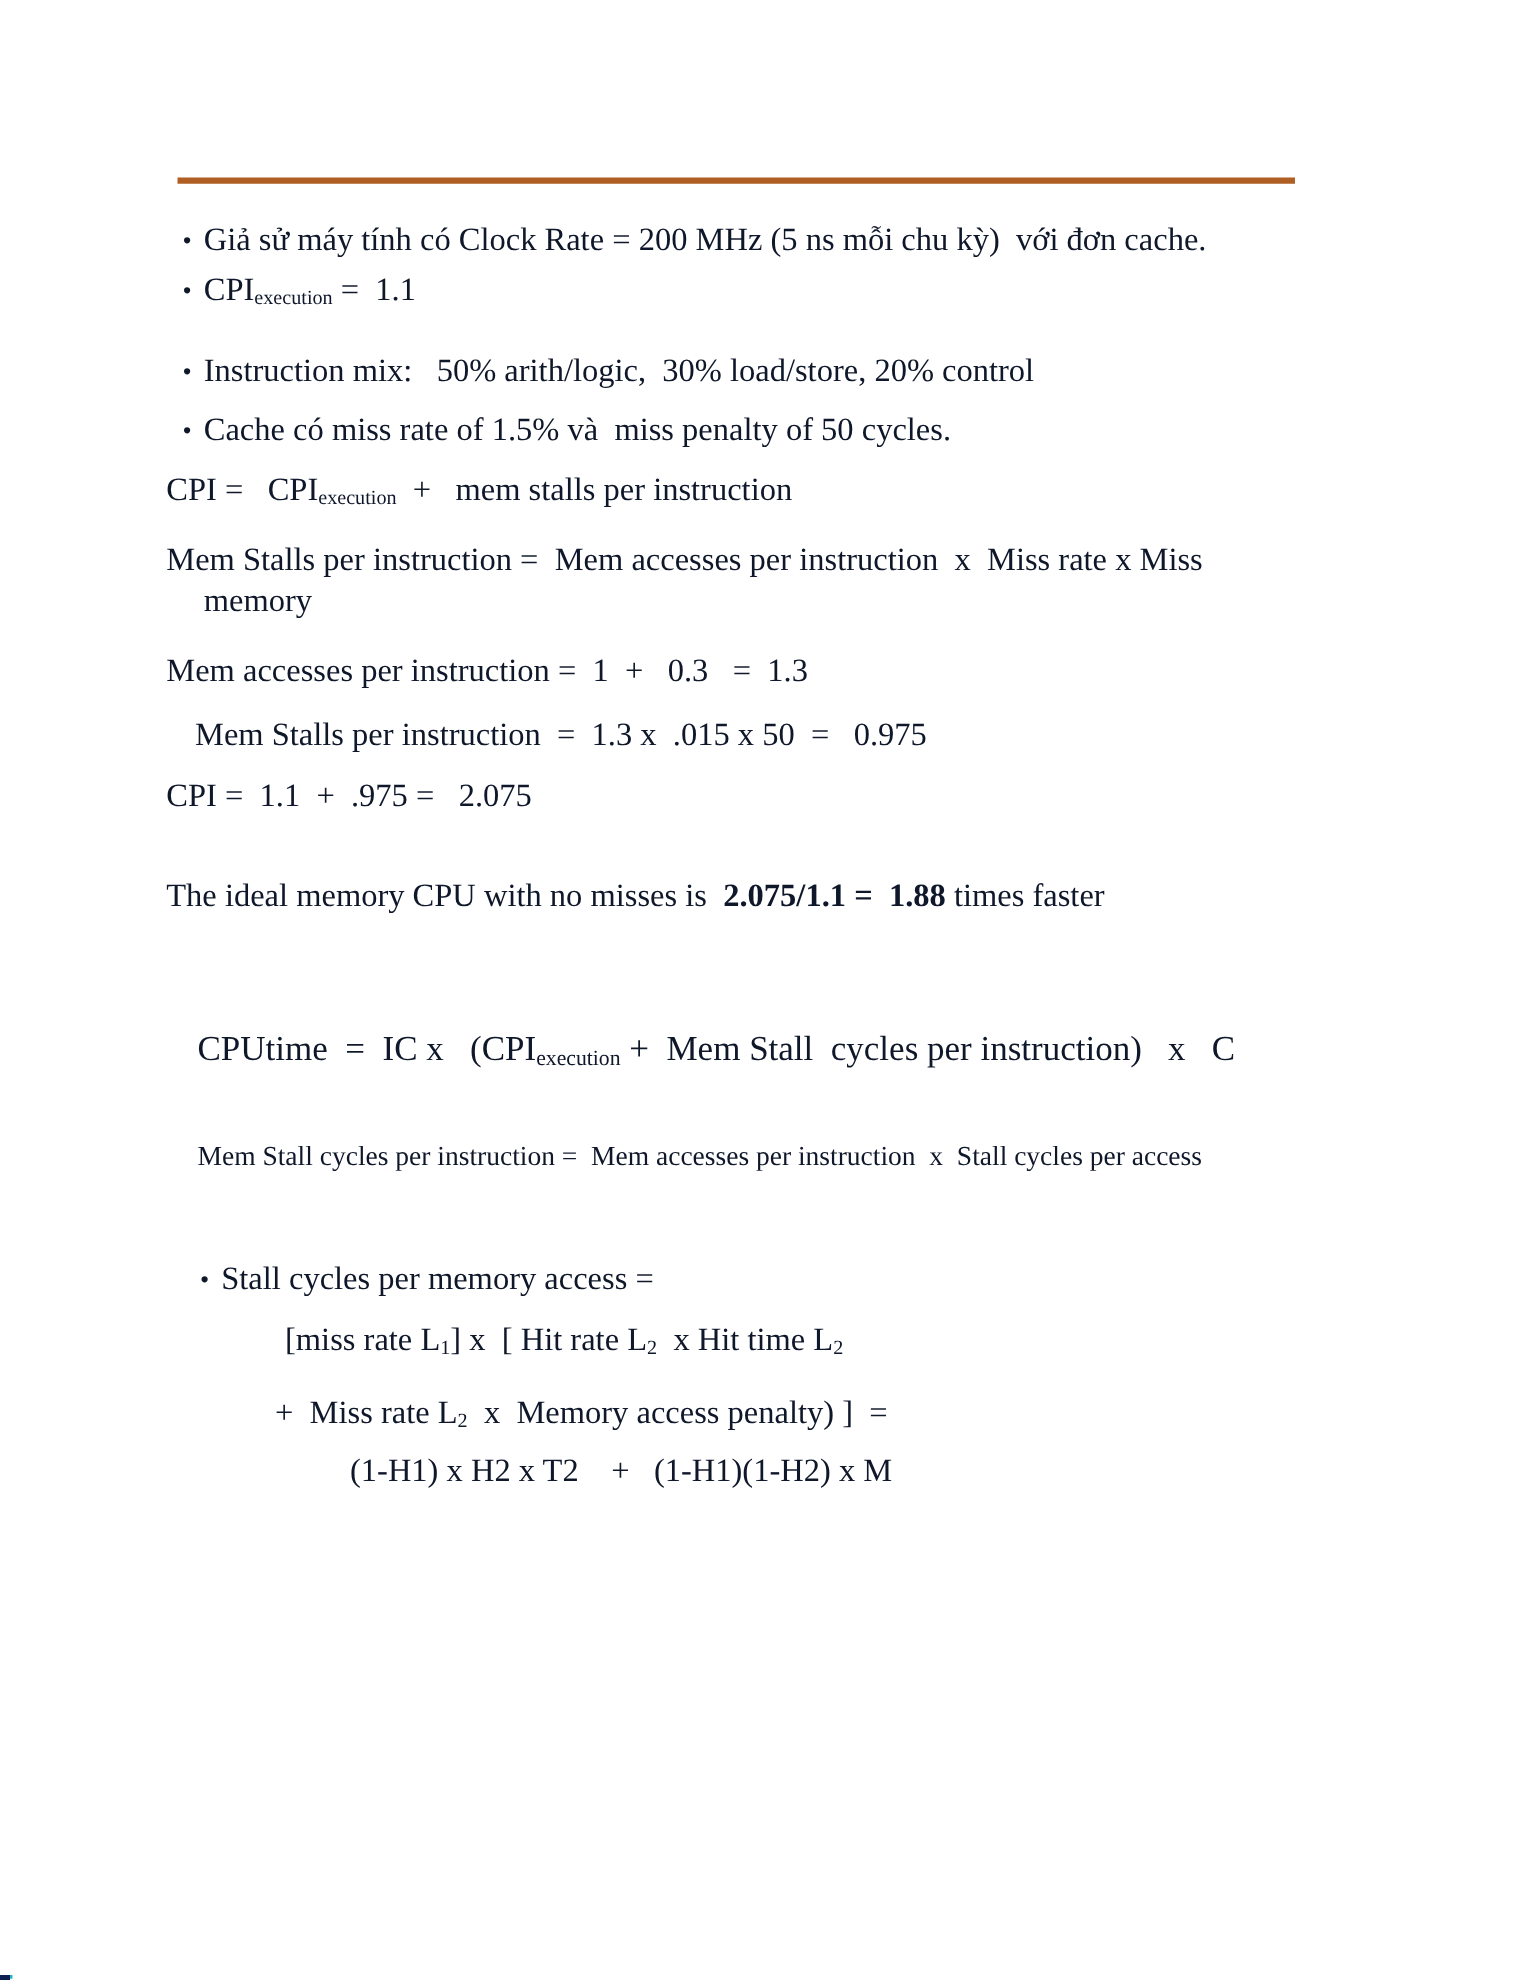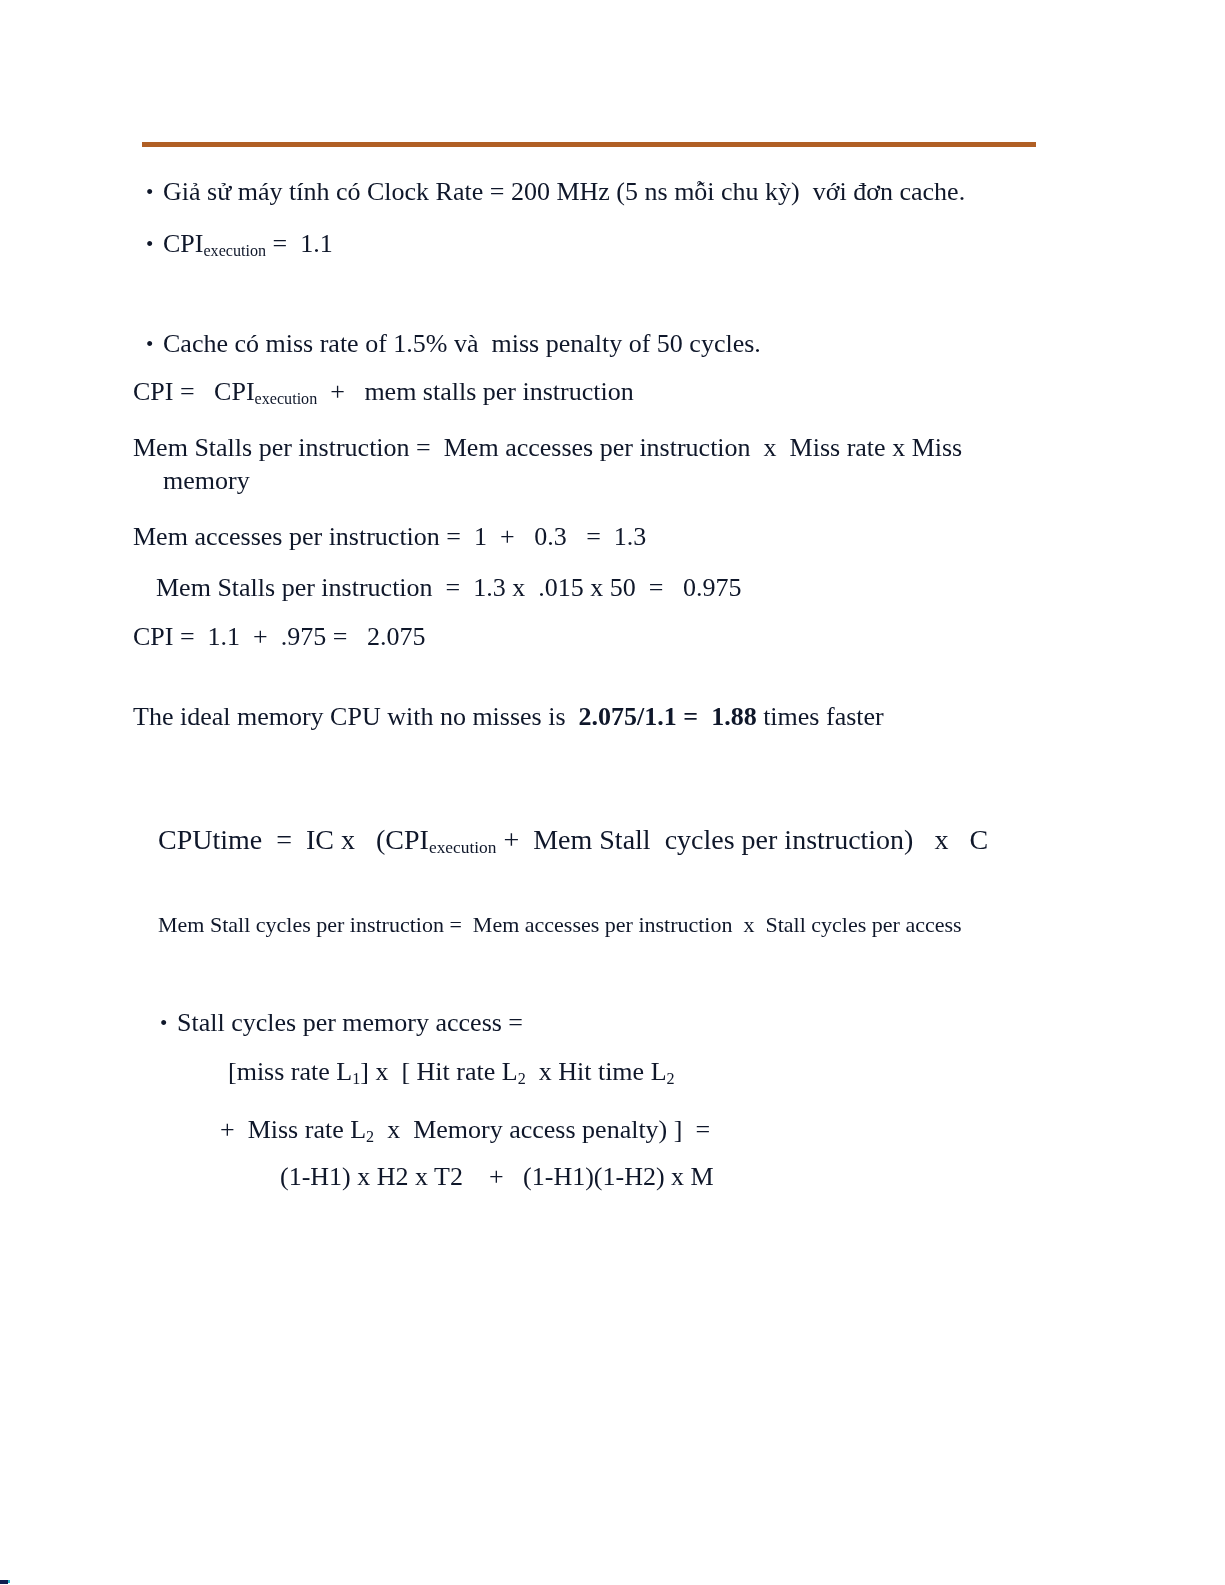--- a/index.html
+++ b/index.html
@@ -32,21 +32,21 @@
   }
   .bullet{
     display:inline-block;
     width:17px;
     font-size:21px;
     vertical-align:1px;
   }
   .b{font-weight:bold;}
   
   .ln0{left:146px;top:176px;}
-  .ln1{left:146px;top:228px;}
+  .ln1{left:146px;top:216px;}
   .ln2{left:146px;top:281px;}
   .ln3{left:146px;top:328px;}
   .ln4{left:133px;top:376px;}
   .ln5{left:133px;top:432px;}
   .ln6{left:163px;top:465px;}
   .ln7{left:133px;top:521px;}
   .ln8{left:156px;top:572px;}
   .ln9{left:133px;top:621px;}
   .ln10{left:133px;top:670px;margin-top:31px;}
   .ln11{left:158px;top:822px;font-size:28px;}
@@ -64,20 +64,21 @@
 <body>
 
 <div class="page">
 
   <div class="divider"></div>
 
   <div class="line ln0"><span class="bullet">•</span><span class="txt"><span>Giả sử máy tính có Clock Rate = 200 MHz (5 ns mỗi chu kỳ)  với đơn cache.</span></span></div>
 
   <div class="line ln1"><span class="bullet">•</span><span class="txt"><span>CPI</span><sub>execution</sub><span> =  1.1</span></span></div>
 
+  <div class="line ln2"><span class="bullet">•</span><span class="txt"><span>Instruction mix:   50% arith/logic,  30% load/store, 20% control</span></span></div>
 
   <div class="line ln3"><span class="bullet">•</span><span class="txt"><span>Cache có miss rate of 1.5% và  miss penalty of 50 cycles.</span></span></div>
 
   <div class="line ln5"><span class="txt"><span>Mem Stalls per instruction =  Mem accesses per instruction  x  Miss rate x Miss</span></span></div>
 
   <div class="line ln4"><span class="txt"><span>CPI =   CPI</span><sub>execution</sub><span>  +   mem stalls per instruction</span></span></div>
 
   <div class="line ln6"><span class="txt"><span>memory</span></span></div>
 
   <div class="line ln7"><span class="txt"><span>Mem accesses per instruction =  1  +   0.3   =  1.3</span></span></div>

